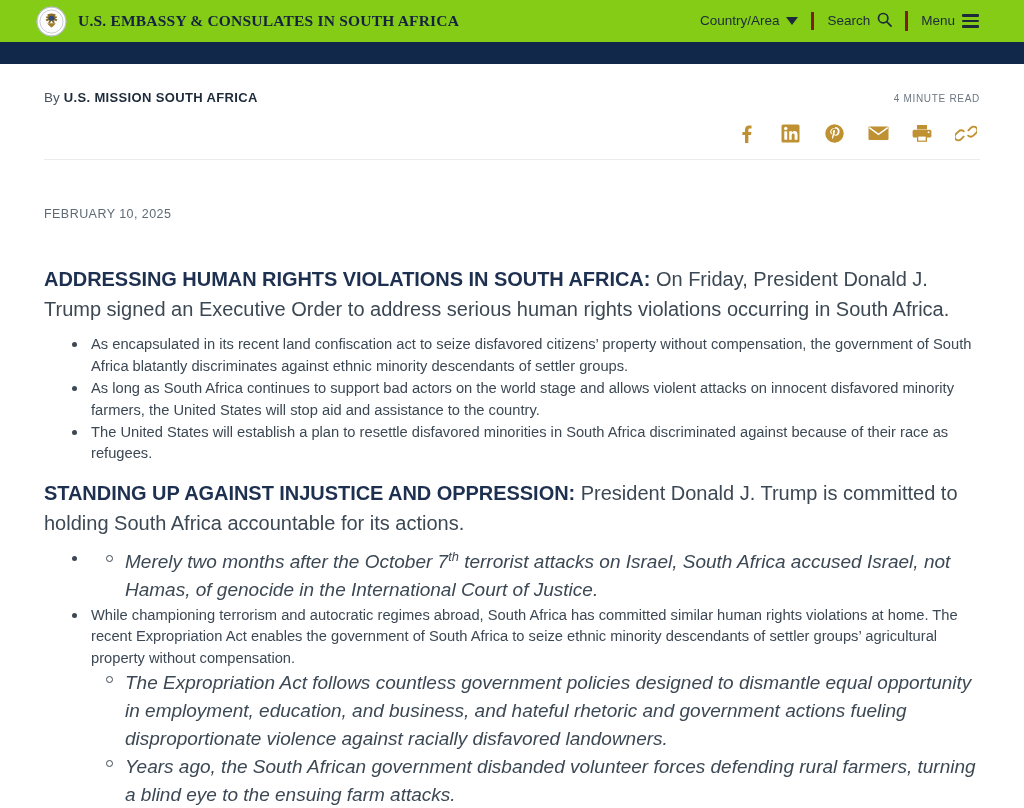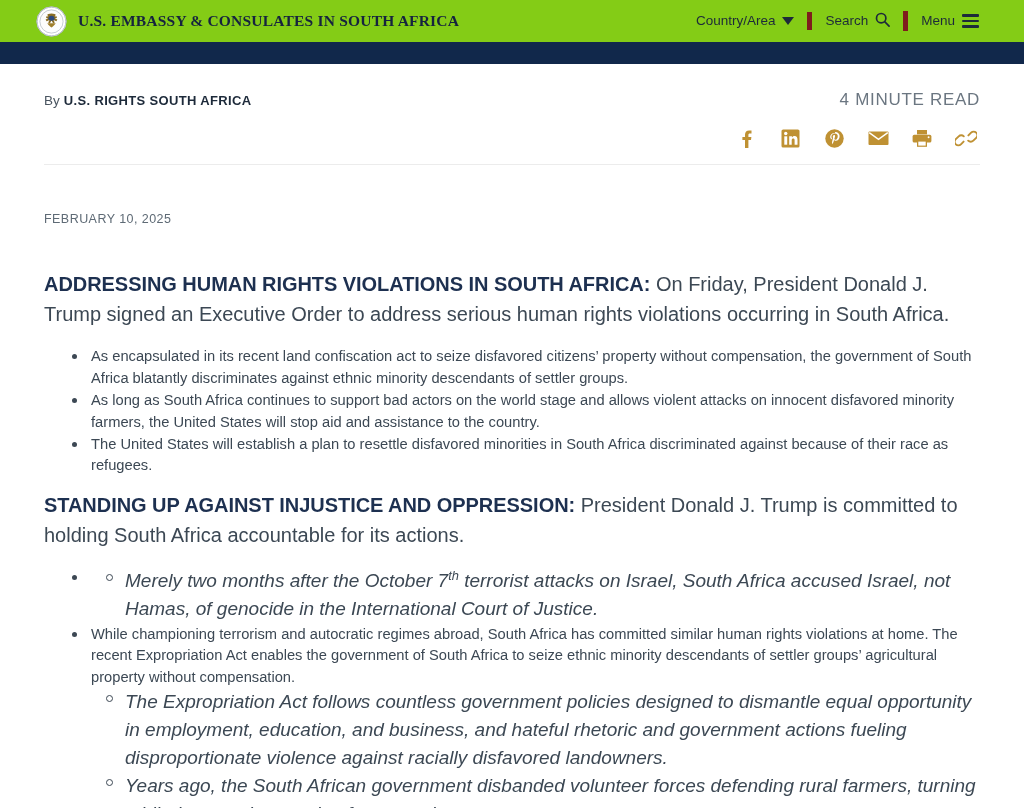--- a/index.html
+++ b/index.html
@@ -49,21 +49,21 @@
     color: #1d2a3a;
   }
   .nav-item {
     display: flex;
     align-items: center;
     gap: 7px;
     padding: 0 13px;
     white-space: nowrap;
     line-height: 1;
   }
-  .nav-item.divided { border-left: 5px solid #7f1d1d; }
+  .nav-item.divided { border-left: 3px solid #7f1d1d; }
   .caret-down {
     width: 0; height: 0;
     border-left: 6px solid transparent;
     border-right: 6px solid transparent;
     border-top: 8px solid #1d2a3a;
     display: inline-block;
   }
   .hamburger { display: inline-block; width: 17px; }
   .hamburger span {
     display: block;
@@ -85,21 +85,21 @@
   .byline { font-size: 13.5px; color: #4a5560; }
   .byline .by-label { font-weight: normal; }
   .byline .author {
     font-weight: bold;
     color: #1d2a3a;
     letter-spacing: .35px;
     margin-left: 4px;
     font-size: 13px;
   }
   .read-time {
-    font-size: 17px;
+    font-size: 10px;
     color: #6b7681;
     letter-spacing: .7px;
   }
 
   .share-row {
     display: flex;
     justify-content: flex-end;
     align-items: center;
     gap: 20px;
     padding-top: 16px;
@@ -143,21 +143,21 @@
     line-height: 1.48;
     color: #3c4854;
     margin: 0 0 9px 0;
   }
   .para .lead {
     font-weight: bold;
     color: #1d3050;
     letter-spacing: -.05px;
   }
   ul.bullets {
-    margin: 17px 0 14px 0;
+    margin: 10px 0 14px 0;
     padding-left: 25px;
     list-style: none;
   }
   ul.bullets > li {
     font-size: 14.7px;
     line-height: 1.46;
     color: #3c4854;
     position: relative;
     padding-left: 22px;
     margin-bottom: 1px;
@@ -239,21 +239,21 @@
       </span>
     </div>
   </nav>
 </div>
 <div class="navy-bar"></div>
 
 <div class="wrap">
 
   <div class="meta-row">
     <div class="byline">
-      <span class="by-label">By</span><a class="author">U.S. RIGHTS SOUTH AFRICA</a>
+      <span class="by-label">By</span><a class="author">U.S. MISSION SOUTH AFRICA</a>
     </div>
     <div class="read-time">4 MINUTE READ</div>
   </div>
 
   <div class="share-row">
     <a class="share-icon">
       <svg width="18" height="19" viewBox="0 0 18 19">
           <path d="M11.4 19v-8h2.6l.4-3.1h-3V5.9c0-.9.25-1.5 1.55-1.5H14.5V1.6C14.2 1.56 13.2 1.48 12.05 1.48c-2.4 0-4.05 1.47-4.05 4.16V7.9H5.4V11H8v8z" fill="currentColor"></path>
         </svg>
     </a>

